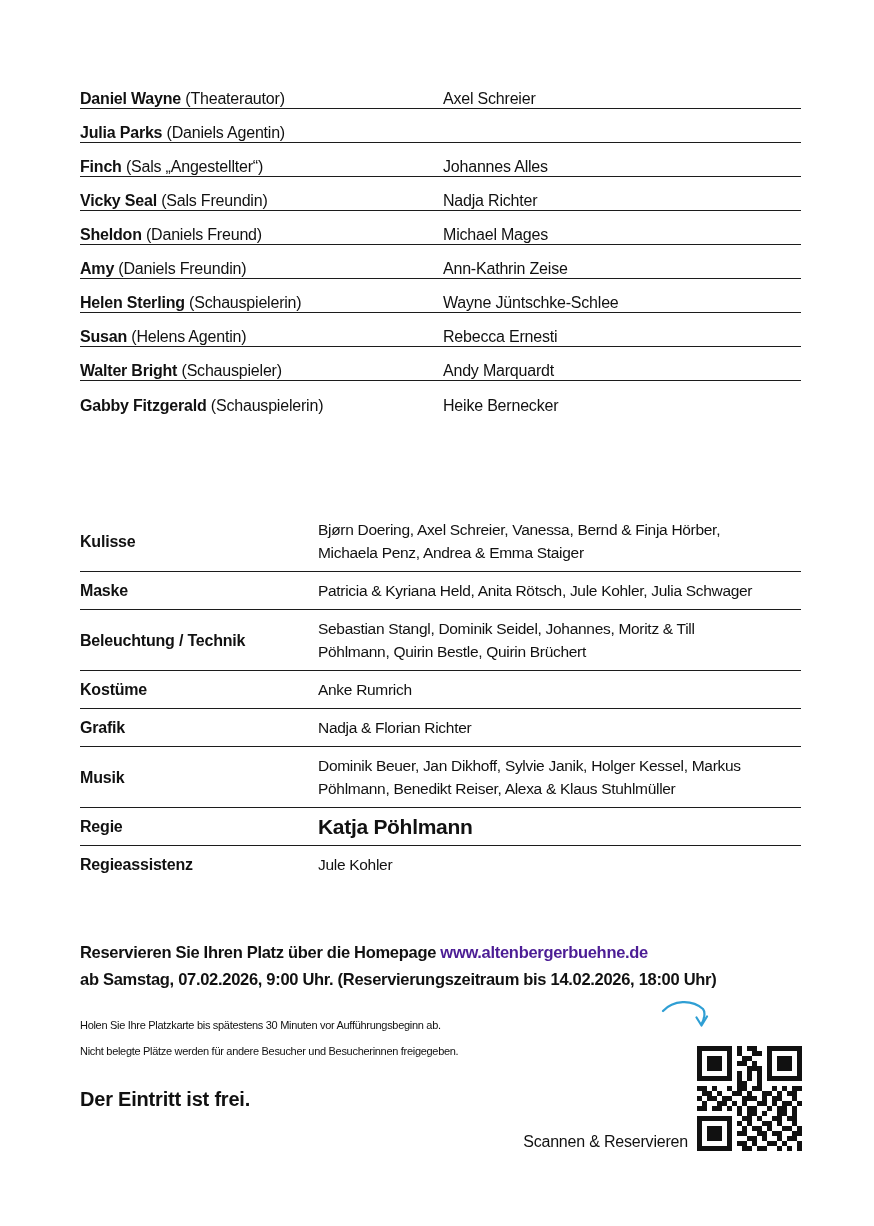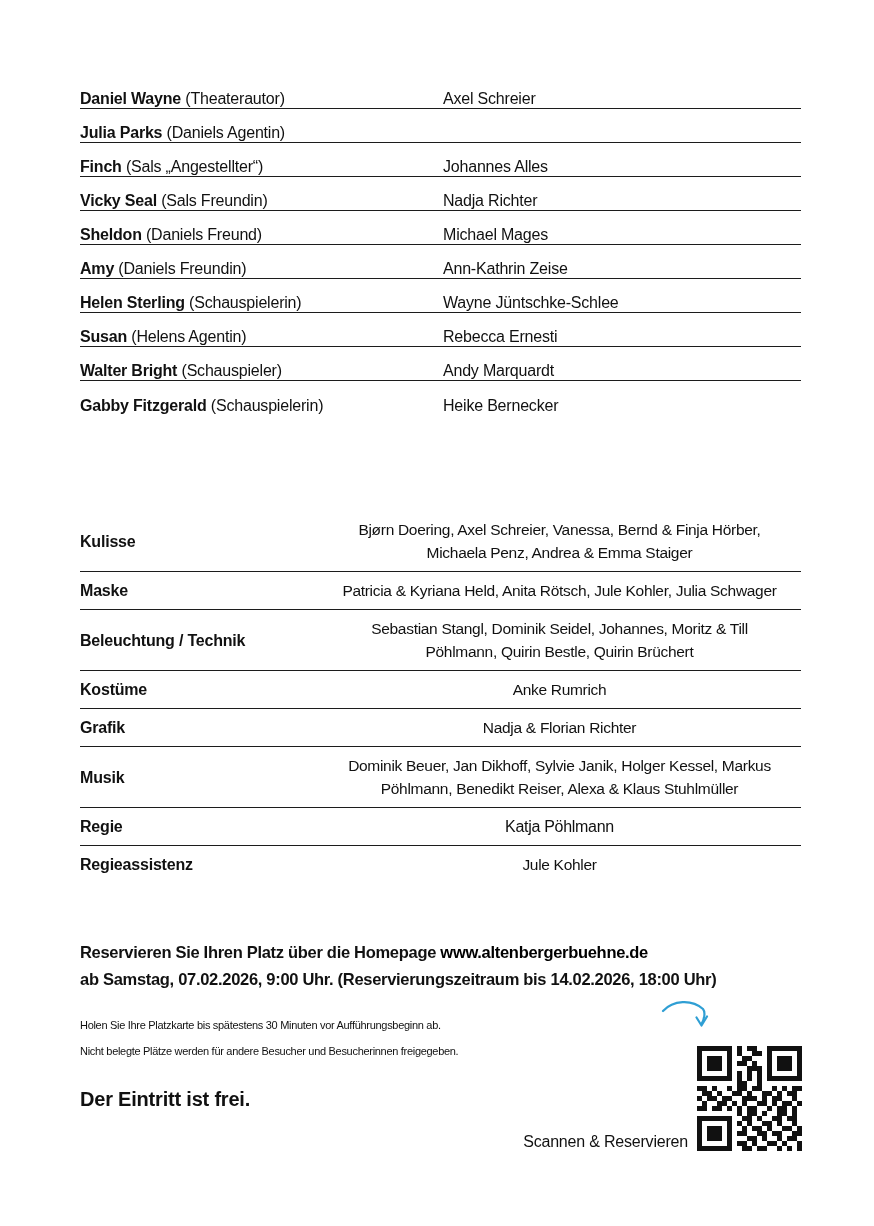--- a/index.html
+++ b/index.html
@@ -23,29 +23,29 @@
   .cast-actor { flex:1; font-weight:400; }
 
   
   .crew-table { position:absolute; left:80px; top:511px; width:721px; }
   .crew-row {
     display:flex; align-items:center; padding:7px 0;
     border-bottom:1.5px solid #1c1c1c; font-size:16px; line-height:23px;
   }
   .crew-row:last-child { border-bottom:none; }
   .crew-label { width:238px; font-weight:700; }
-  .crew-value { flex:1; white-space:pre-line; font-size:15.5px; letter-spacing:-0.3px;text-align:center; }
-  .crew-value.bold { font-weight:400; font-size:16px; }
+  .crew-value { flex:1; white-space:pre-line; font-size:15.5px; letter-spacing:-0.3px; }
+  .crew-value.bold { font-weight:700; font-size:21px; }
 
   
   .reservation {
     position:absolute; left:80px; top:939px; width:705px;
     font-size:16.5px; font-weight:700; line-height:27px; letter-spacing:-0.3px;
   }
-  .res-link { color:#000000; cursor:pointer;margin-top:21px; }
+  .res-link { color:#4c1d95; cursor:pointer;margin-top:21px; }
 
   .pickup {
     position:absolute; left:80px; top:1012px; width:625px;
     font-size:11px; font-weight:400; line-height:26px; letter-spacing:-0.3px;
   }
 
   .free-admission {
     position:absolute; left:80px; top:1088px;
     font-size:20px; font-weight:700;
   }

